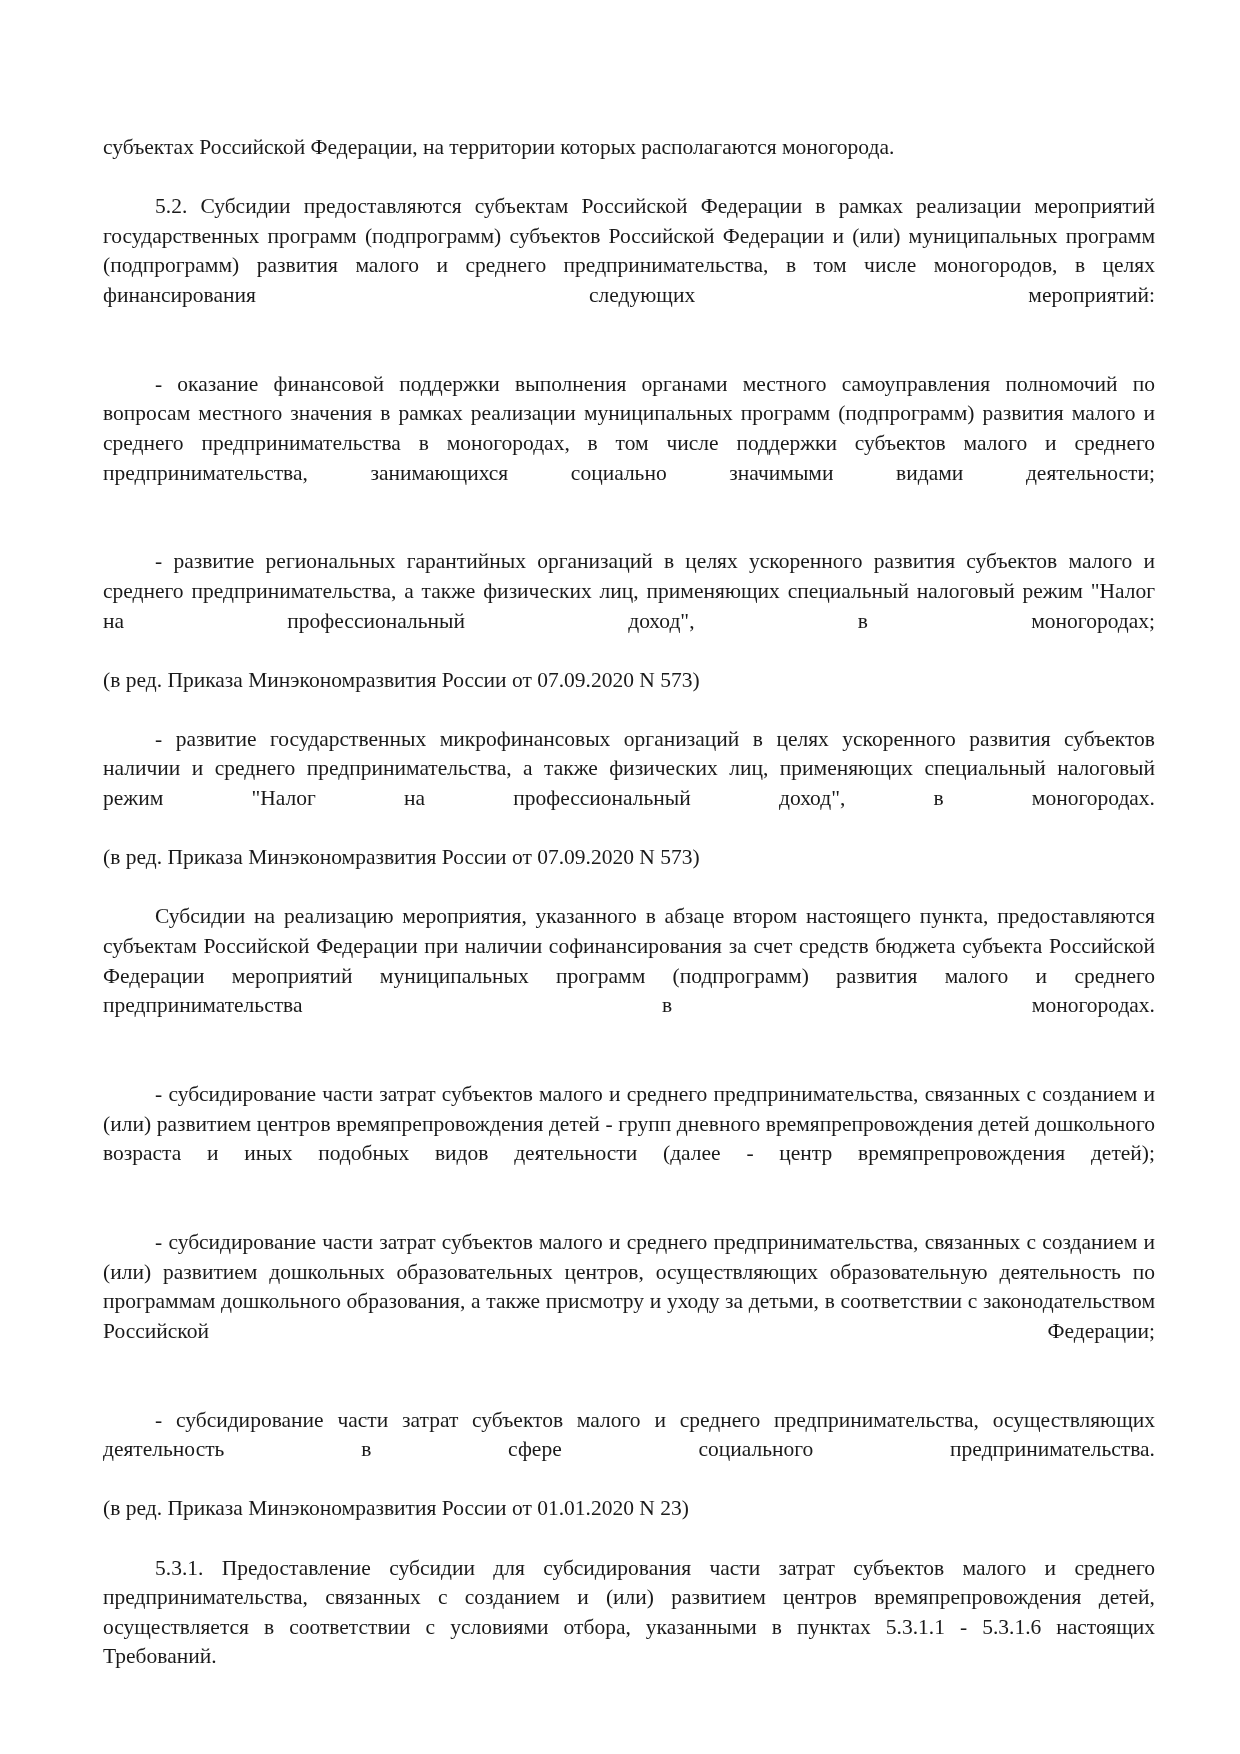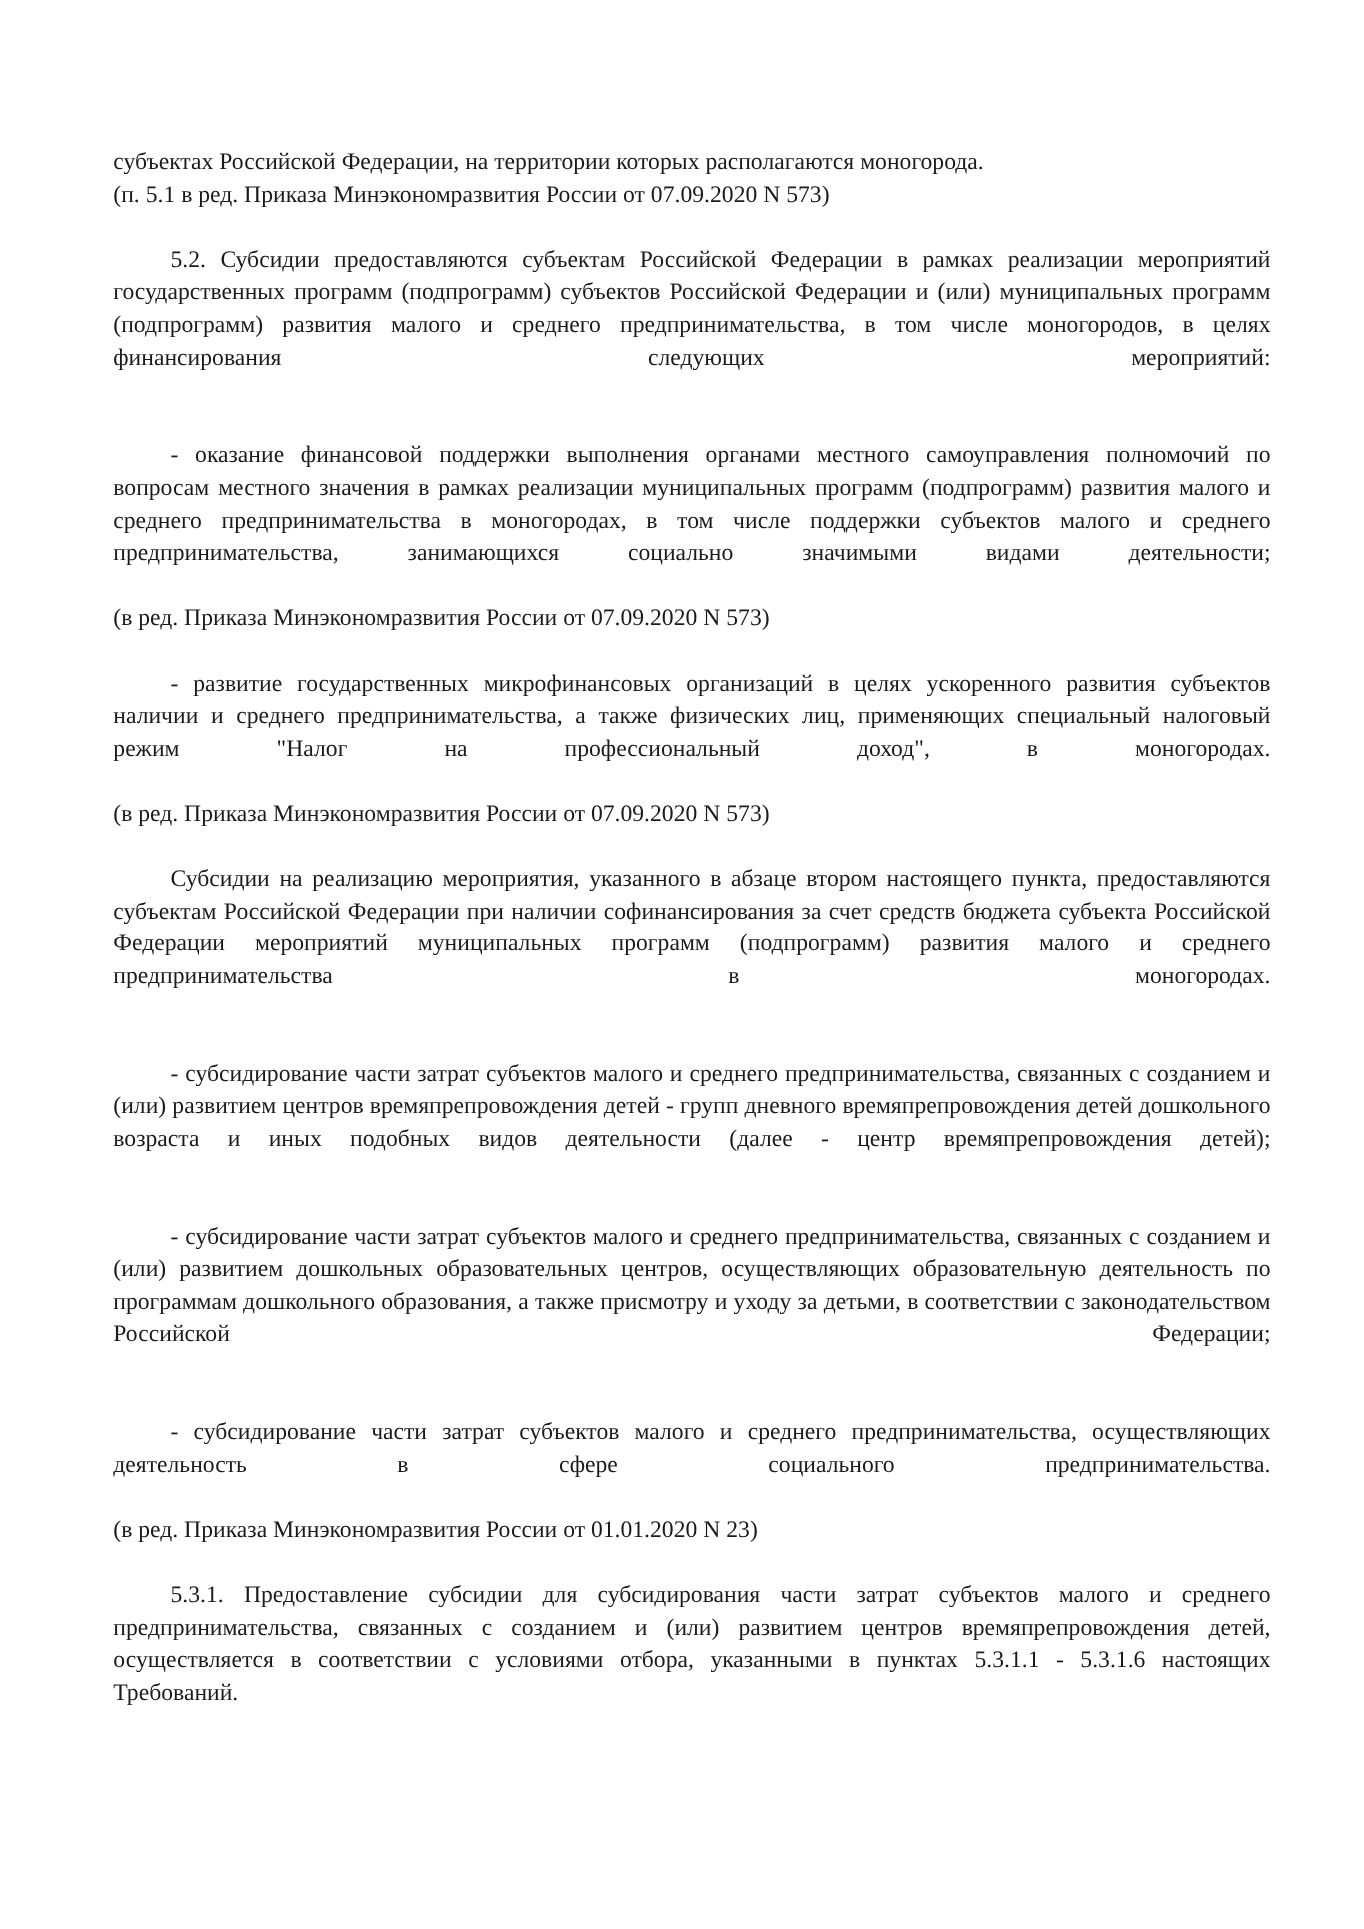--- a/index.html
+++ b/index.html
@@ -55,26 +55,26 @@
   .para.nojust:after { display: none; }
 </style>
 </head>
 <body>
 
 <div class="page">
   <div class="doc-body">
 
     <p class="para nojust">субъектах Российской Федерации, на территории которых располагаются моногорода.</p>
 
-    <p class="para nojust gap-sm">(п. 5.1 в ред. Приказа Минэкономразвития России от 07.09.2020 N 573)</p>
 
     <p class="para indent gap-md">5.2. Субсидии предоставляются субъектам Российской Федерации в рамках реализации мероприятий государственных программ (подпрограмм) субъектов Российской Федерации и (или) муниципальных программ (подпрограмм) развития малого и среднего предпринимательства, в том числе моногородов, в целях финансирования следующих мероприятий:</p>
 
     <p class="para indent gap-md">- оказание финансовой поддержки выполнения органами местного самоуправления полномочий по вопросам местного значения в рамках реализации муниципальных программ (подпрограмм) развития малого и среднего предпринимательства в моногородах, в том числе поддержки субъектов малого и среднего предпринимательства, занимающихся социально значимыми видами деятельности;</p>
 
+    <p class="para indent gap-md">- развитие региональных гарантийных организаций в целях ускоренного развития субъектов малого и среднего предпринимательства, а также физических лиц, применяющих специальный налоговый режим "Налог на профессиональный доход", в моногородах;</p>
 
     <p class="para nojust gap-sm">(в ред. Приказа Минэкономразвития России от 07.09.2020 N 573)</p>
 
     <p class="para indent gap-md">- развитие государственных микрофинансовых организаций в целях ускоренного развития субъектов наличии и среднего предпринимательства, а также физических лиц, применяющих специальный налоговый режим "Налог на профессиональный доход", в моногородах.</p>
 
     <p class="para nojust gap-sm">(в ред. Приказа Минэкономразвития России от 07.09.2020 N 573)</p>
 
     <p class="para indent gap-md">Субсидии на реализацию мероприятия, указанного в абзаце втором настоящего пункта, предоставляются субъектам Российской Федерации при наличии софинансирования за счет средств бюджета субъекта Российской Федерации мероприятий муниципальных программ (подпрограмм) развития малого и среднего предпринимательства в моногородах.</p>
 
 

